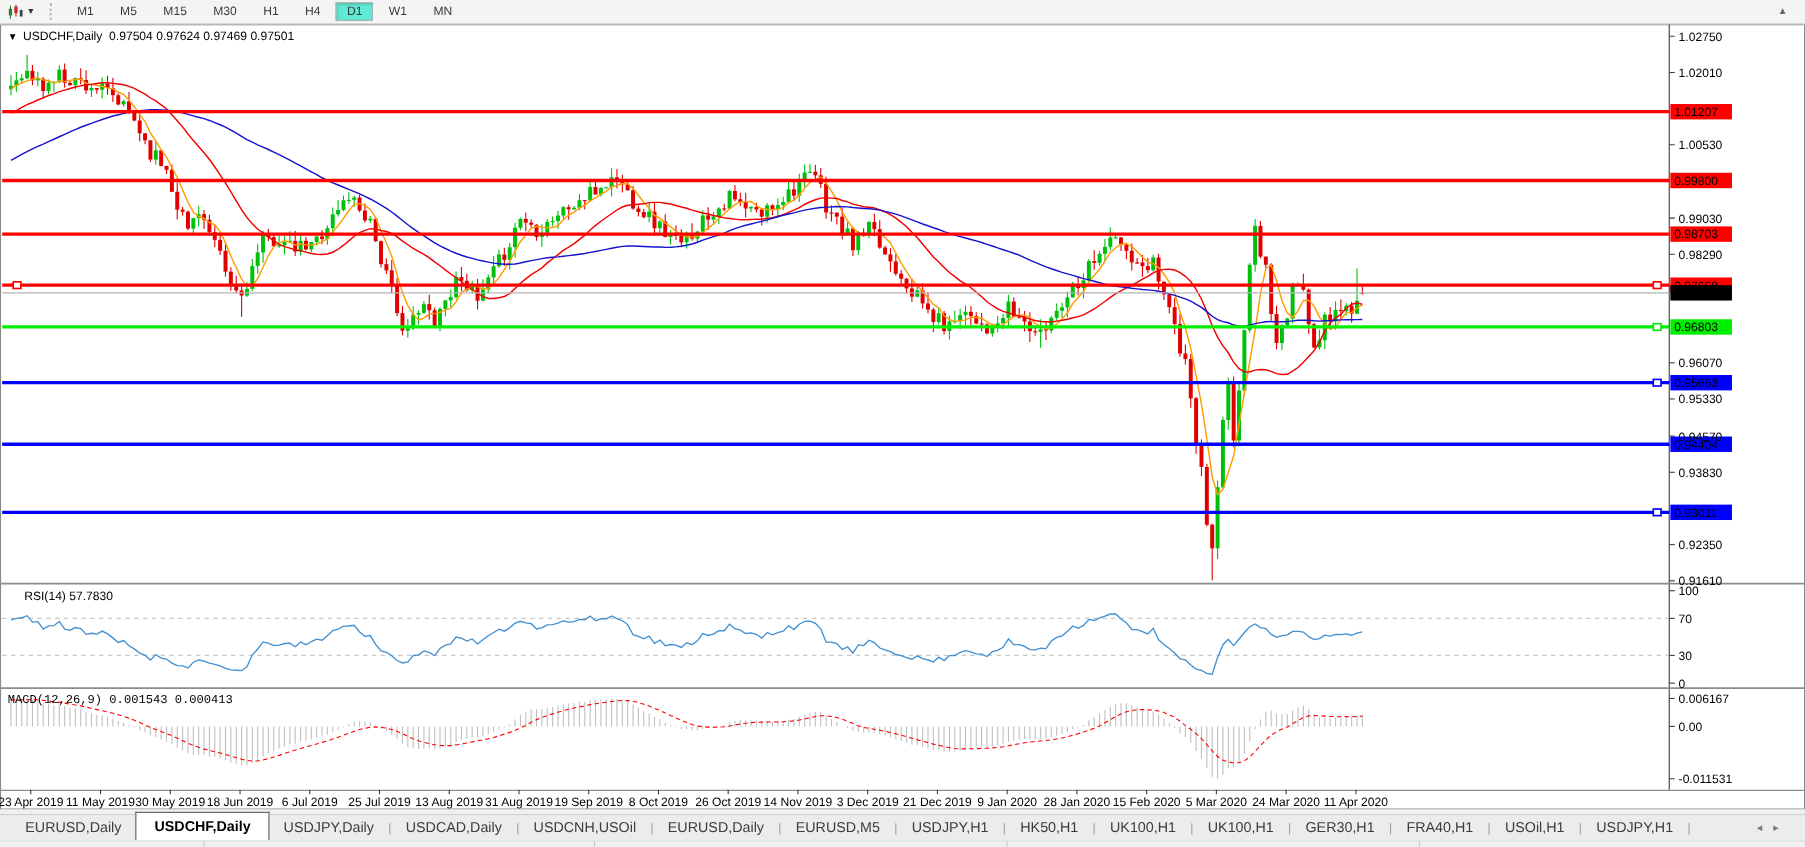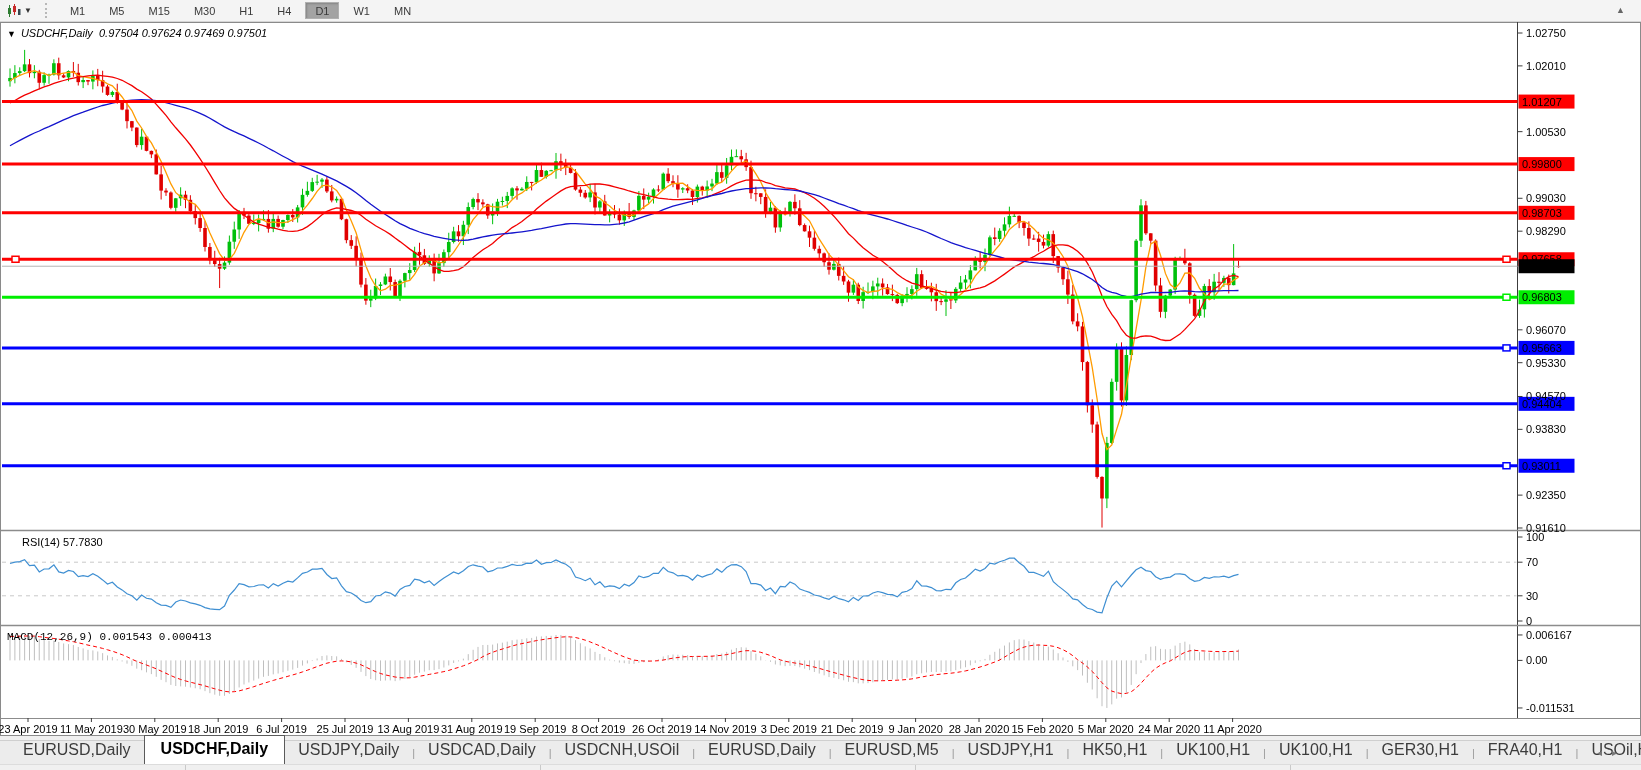--- a/index.html
+++ b/index.html
@@ -4,34 +4,34 @@
 <style>
   html,body{margin:0;padding:0;}
   body{width:1641px;height:770px;background:#f0f0f0;font-family:"Liberation Sans",sans-serif;font-size:11px;overflow:hidden;position:relative;}
   
   .toolbar{position:absolute;top:0;left:0;width:1641px;height:21px;background:#f4f4f4;border-bottom:1px solid #d6d6d6;display:flex;align-items:center;}
   .tool-icon{display:inline-flex;align-items:center;margin-left:4px;padding:1px 3px;cursor:pointer;}
   .tool-icon svg{display:block;}
   .tool-caret{color:#333;font-size:8px;margin-left:3px;}
   .grip{width:5px;height:15px;margin:0 6px 0 10px;border-left:2px dotted #b8b8b8;}
   .tfbtn{border:1px solid transparent;background:transparent;height:17px;padding:1px 9px;margin:0 2px;font-family:"Liberation Sans",sans-serif;font-size:11px;font-weight:normal;color:#3a3a3a;cursor:pointer;}
-  .tfbtn.active{background:#a3a3a3;border:1px solid #b0b0b0;box-shadow:inset 1px 1px 2px rgba(0,0,0,.18);}
+  .tfbtn.active{background:#5eead4;border:1px solid #b0b0b0;box-shadow:inset 1px 1px 2px rgba(0,0,0,.18);}
   .scroll-up{position:absolute;right:16px;top:5px;color:#666;font-size:9px;}
   
   .chart{position:absolute;top:22px;left:0;width:1641px;height:714px;background:#ffffff;}
   .chart svg{position:absolute;top:0;left:0;}
   svg text{font-family:"Liberation Sans",sans-serif;font-size:11px;fill:#000;}
   .overlay{position:absolute;color:#000;white-space:nowrap;}
-  .chart-title{left:7px;top:5px;font-style:italic;}
+  .chart-title{left:7px;top:5px;}
   .chart-title .caret{font-size:9px;margin-right:5px;color:#000;}
   .rsi-label{left:22px;top:514px;}
   .macd-label{left:7px;top:609px;font-family:Liberation Mono, monospace;}
   
   .tabbar{position:absolute;top:740px;left:0;width:1641px;height:24px;background:#ececec;border-top:1px solid #cfcfcf;display:flex;align-items:flex-end;padding-left:10px;box-sizing:border-box;}
-  .tab{padding:4px 13px 5px;color:#3c3c3c;font-size:16px;cursor:pointer;}
+  .tab{padding:4px 13px 5px;color:#3c3c3c;font-size:13px;cursor:pointer;}
   .tab.active{background:#ffffff;border:1px solid #5a5a5a;border-bottom:none;font-weight:bold;color:#000;padding:4px 16px 6px;}
   .tabsep{color:#9a9a9a;padding:4px 0 5px;}
   .tab-scroll{position:absolute;right:14px;bottom:6px;color:#777;font-size:10px;letter-spacing:10px;cursor:pointer;}
   
   .statusbar{position:absolute;top:764px;left:0;width:1641px;height:6px;background:#f0f0f0;border-top:1px solid #dcdcdc;}
   .statusbar i{position:absolute;top:0;width:1px;height:6px;background:#c9c9c9;}
 </style>
 </head>
 <body>
 

